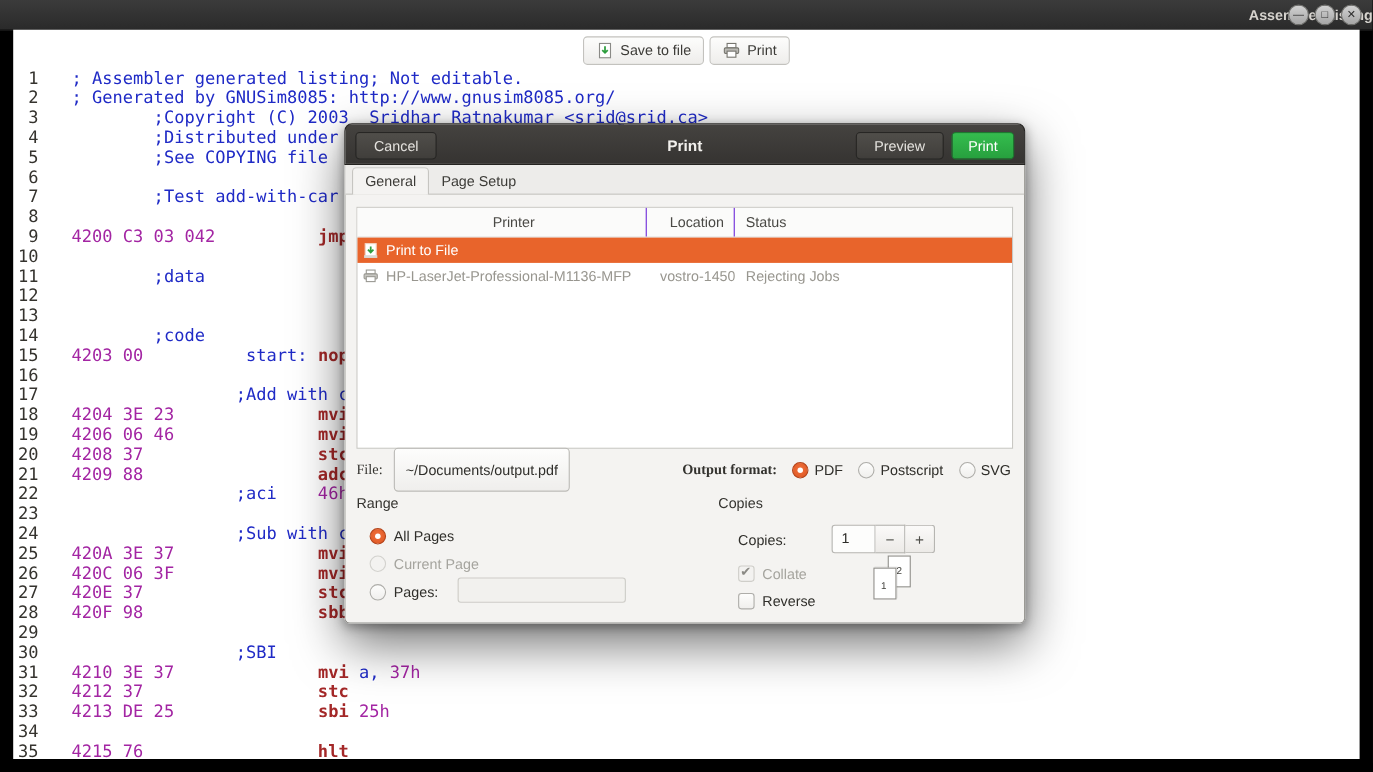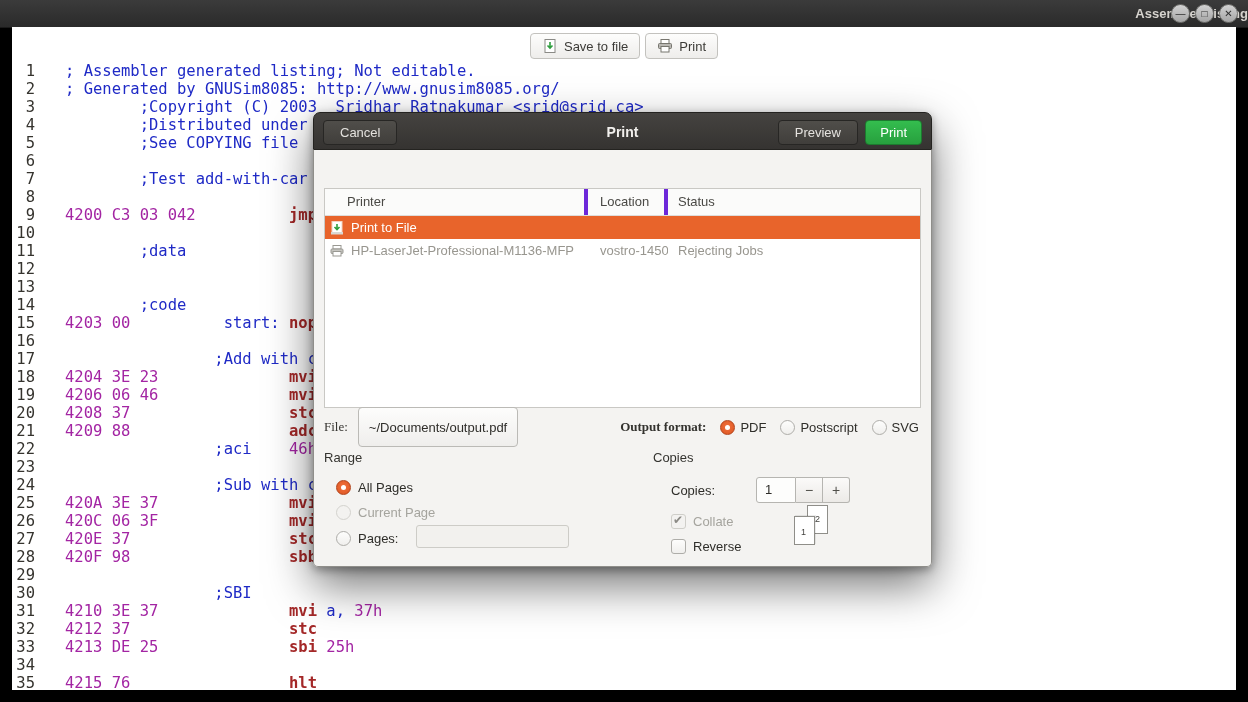--- a/index.html
+++ b/index.html
@@ -12,21 +12,21 @@
   .tb-title{position:absolute;left:0;right:0;top:0;height:27px;line-height:27px;text-align:right;
             color:#d6d3ce;font-size:13px;font-weight:bold;margin-left:16px;}
   .tb-controls{position:absolute;right:10px;top:4px;display:flex;gap:5px;}
   .wbtn{width:19px;height:19px;border-radius:50%;box-sizing:border-box;
         background:linear-gradient(#d2d2d2,#a5a5a5);border:1px solid #737370;
         color:#2e2e2e;font-size:10px;line-height:17px;text-align:center;cursor:default;}
 
   
   .content{position:absolute;left:12px;right:12px;top:27px;bottom:12px;background:#ffffff;overflow:hidden;}
   .toolbar{position:absolute;top:6px;left:0;right:0;display:flex;justify-content:center;gap:5px;}
-  .tbtn{display:flex;align-items:center;gap:6px;background:linear-gradient(#fdfdfc,#eeedeb);
+  .tbtn{display:flex;align-items:flex-start;gap:6px;background:linear-gradient(#fdfdfc,#eeedeb);
         border:1px solid #c3c2be;border-radius:4px;padding:4px 11px;font-size:13px;color:#3c3b37;
         font-family:inherit;}
 
   
   .listing{position:absolute;left:0;right:0;top:35px;bottom:0;overflow:hidden;
            font-family:"DejaVu Sans Mono",monospace;font-size:15.5px;line-height:18px;}
   .lrow{display:flex;height:18px;}
   .lnum{width:23px;flex:none;text-align:right;color:#35332e;}
   .lcode{padding-left:30px;white-space:pre;}
   .t-plain{color:#1a1a1a;}
@@ -59,21 +59,21 @@
             background:#edecea;border-bottom:1px solid #c6c5c1;border-radius:0;}
   .tab{height:23px;line-height:23px;padding:0 11px;font-size:13px;color:#3c3b37;box-sizing:border-box;}
   .tab.active{height:25px;line-height:24px;background:#f4f3f1;border:1px solid #c6c5c1;border-bottom:none;
               border-radius:4px 4px 0 0;margin-bottom:-1px;}
 
   
   .ptable{position:absolute;left:10px;top:38px;width:597px;height:220px;box-sizing:border-box;
           background:#fff;border:1px solid #c9c8c4;}
   .phead{display:flex;height:26px;background:#fbfbfa;border-bottom:1px solid #dedddb;}
   .phead .pcell{font-size:13px;color:#4a4945;line-height:26px;box-sizing:border-box;}
-  .phead .c1,.phead .c2{border-right:4px solid #6d28d9;}
+  .phead .c1,.phead .c2{border-right:1px solid #6d28d9;text-align:center;}
   .pcell{overflow:hidden;white-space:nowrap;}
   .c1{width:263px;flex:none;padding-left:22px;box-sizing:border-box;}
   .c2{width:80px;flex:none;padding-left:12px;box-sizing:border-box;}
   .c3{flex:1;padding-left:10px;box-sizing:border-box;}
   .prow{display:flex;height:23px;align-items:center;font-size:13px;color:#2f2e2a;}
   .prow .c1{display:flex;align-items:center;gap:6px;padding-left:4px;}
   .prow.selected{background:var(--orange,#e8642b);color:#fff;}
   .prow.dim{color:#98968f;}
   .picon{flex:none;}
 
@@ -303,20 +303,24 @@
 
   <div class="dialog">
     <div class="dlg-header">
       <div class="dlg-title">Print</div>
       <button class="dbtn cancel">Cancel</button>
       <button class="dbtn preview">Preview</button>
       <button class="dbtn suggested">Print</button>
     </div>
     <div class="dlg-body">
 
+      <div class="tabstrip">
+        <div class="tab active">General</div>
+        <div class="tab">Page Setup</div>
+      </div>
 
       <div class="ptable">
         <div class="phead">
           <div class="pcell c1">Printer</div>
           <div class="pcell c2">Location</div>
           <div class="pcell c3">Status</div>
         </div>
         <div class="prow selected">
           <div class="pcell c1">
             <svg class="picon" width="16" height="16" viewBox="0 0 16 16">

